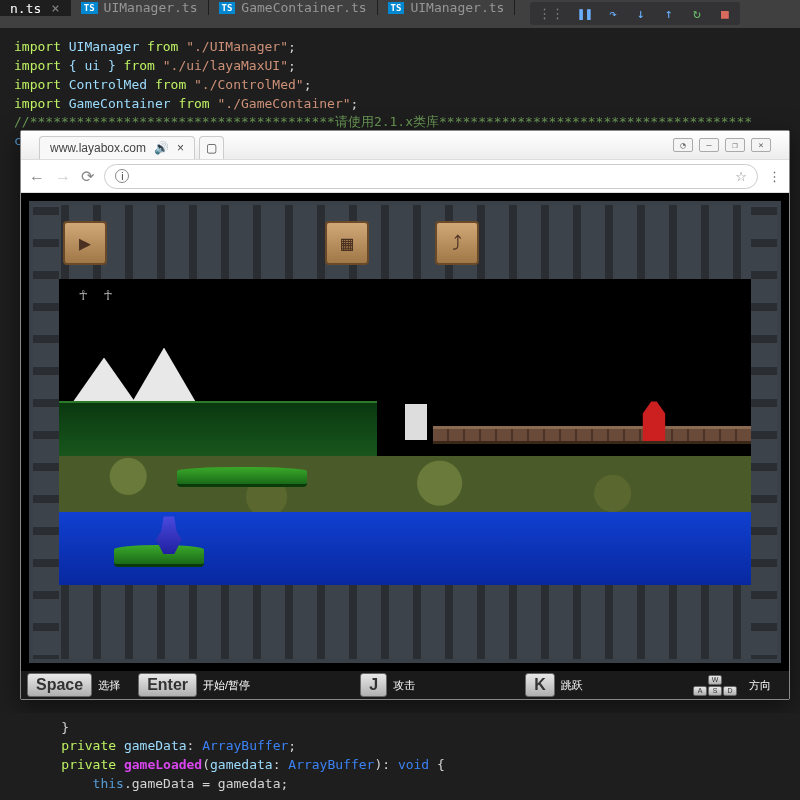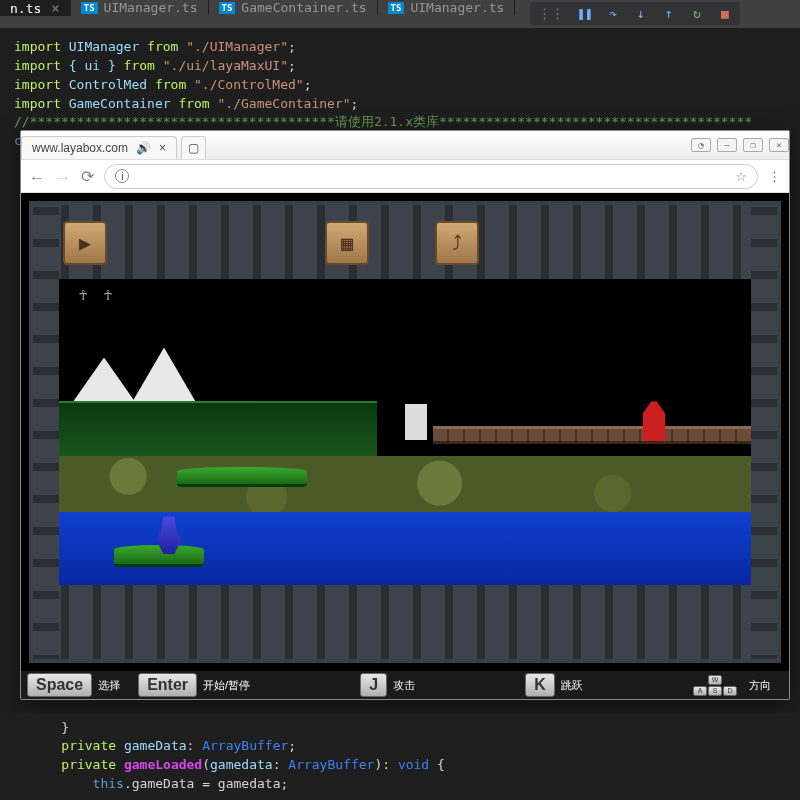--- a/index.html
+++ b/index.html
@@ -76,21 +76,21 @@
   border-radius: 2px;
   box-shadow: 0 6px 24px rgba(0,0,0,.5);
   display: flex;
   flex-direction: column;
 }
 .br-title {
   height: 28px;
   background: linear-gradient(#fff,#ededed);
   display: flex;
   align-items: flex-end;
-  padding: 0 0;
+  padding: 0 18px;
   gap: 4px;
 }
 .br-tab {
   background: #f8f8f8;
   border: 1px solid #ccc;
   border-bottom: none;
   border-radius: 4px 4px 0 0;
   padding: 4px 10px;
   font-family: Arial, sans-serif;
   font-size: 12px;

